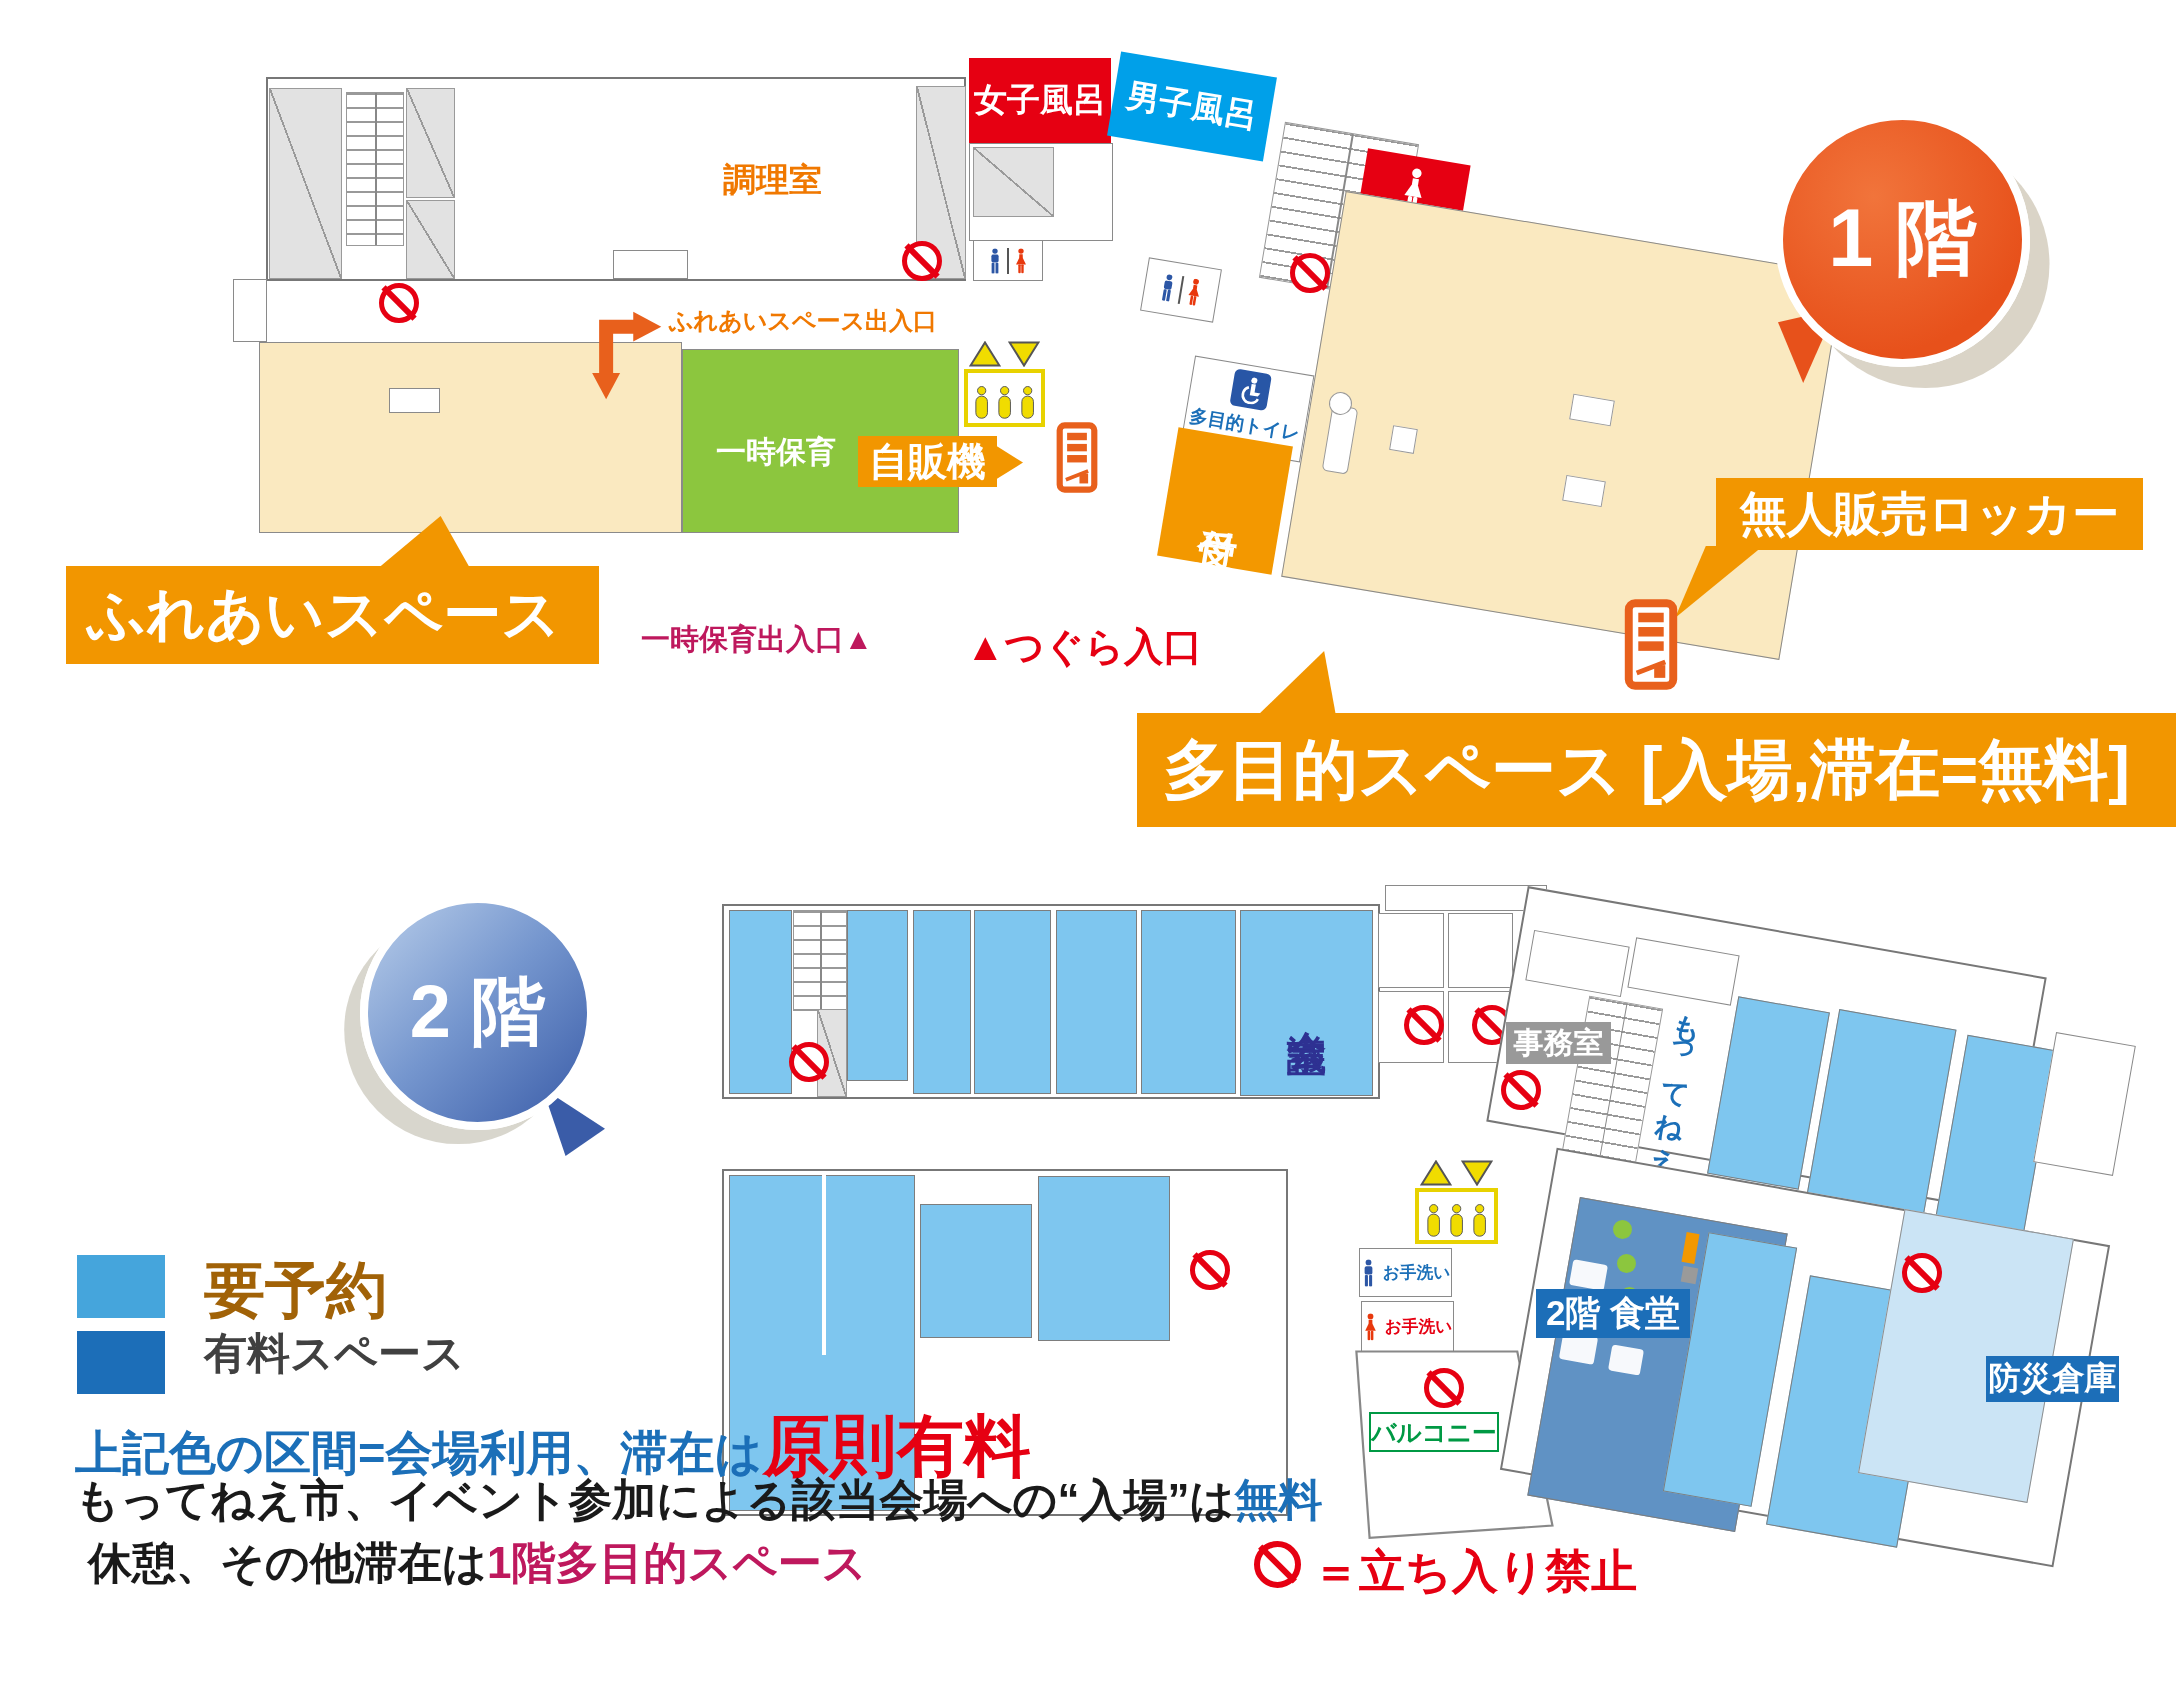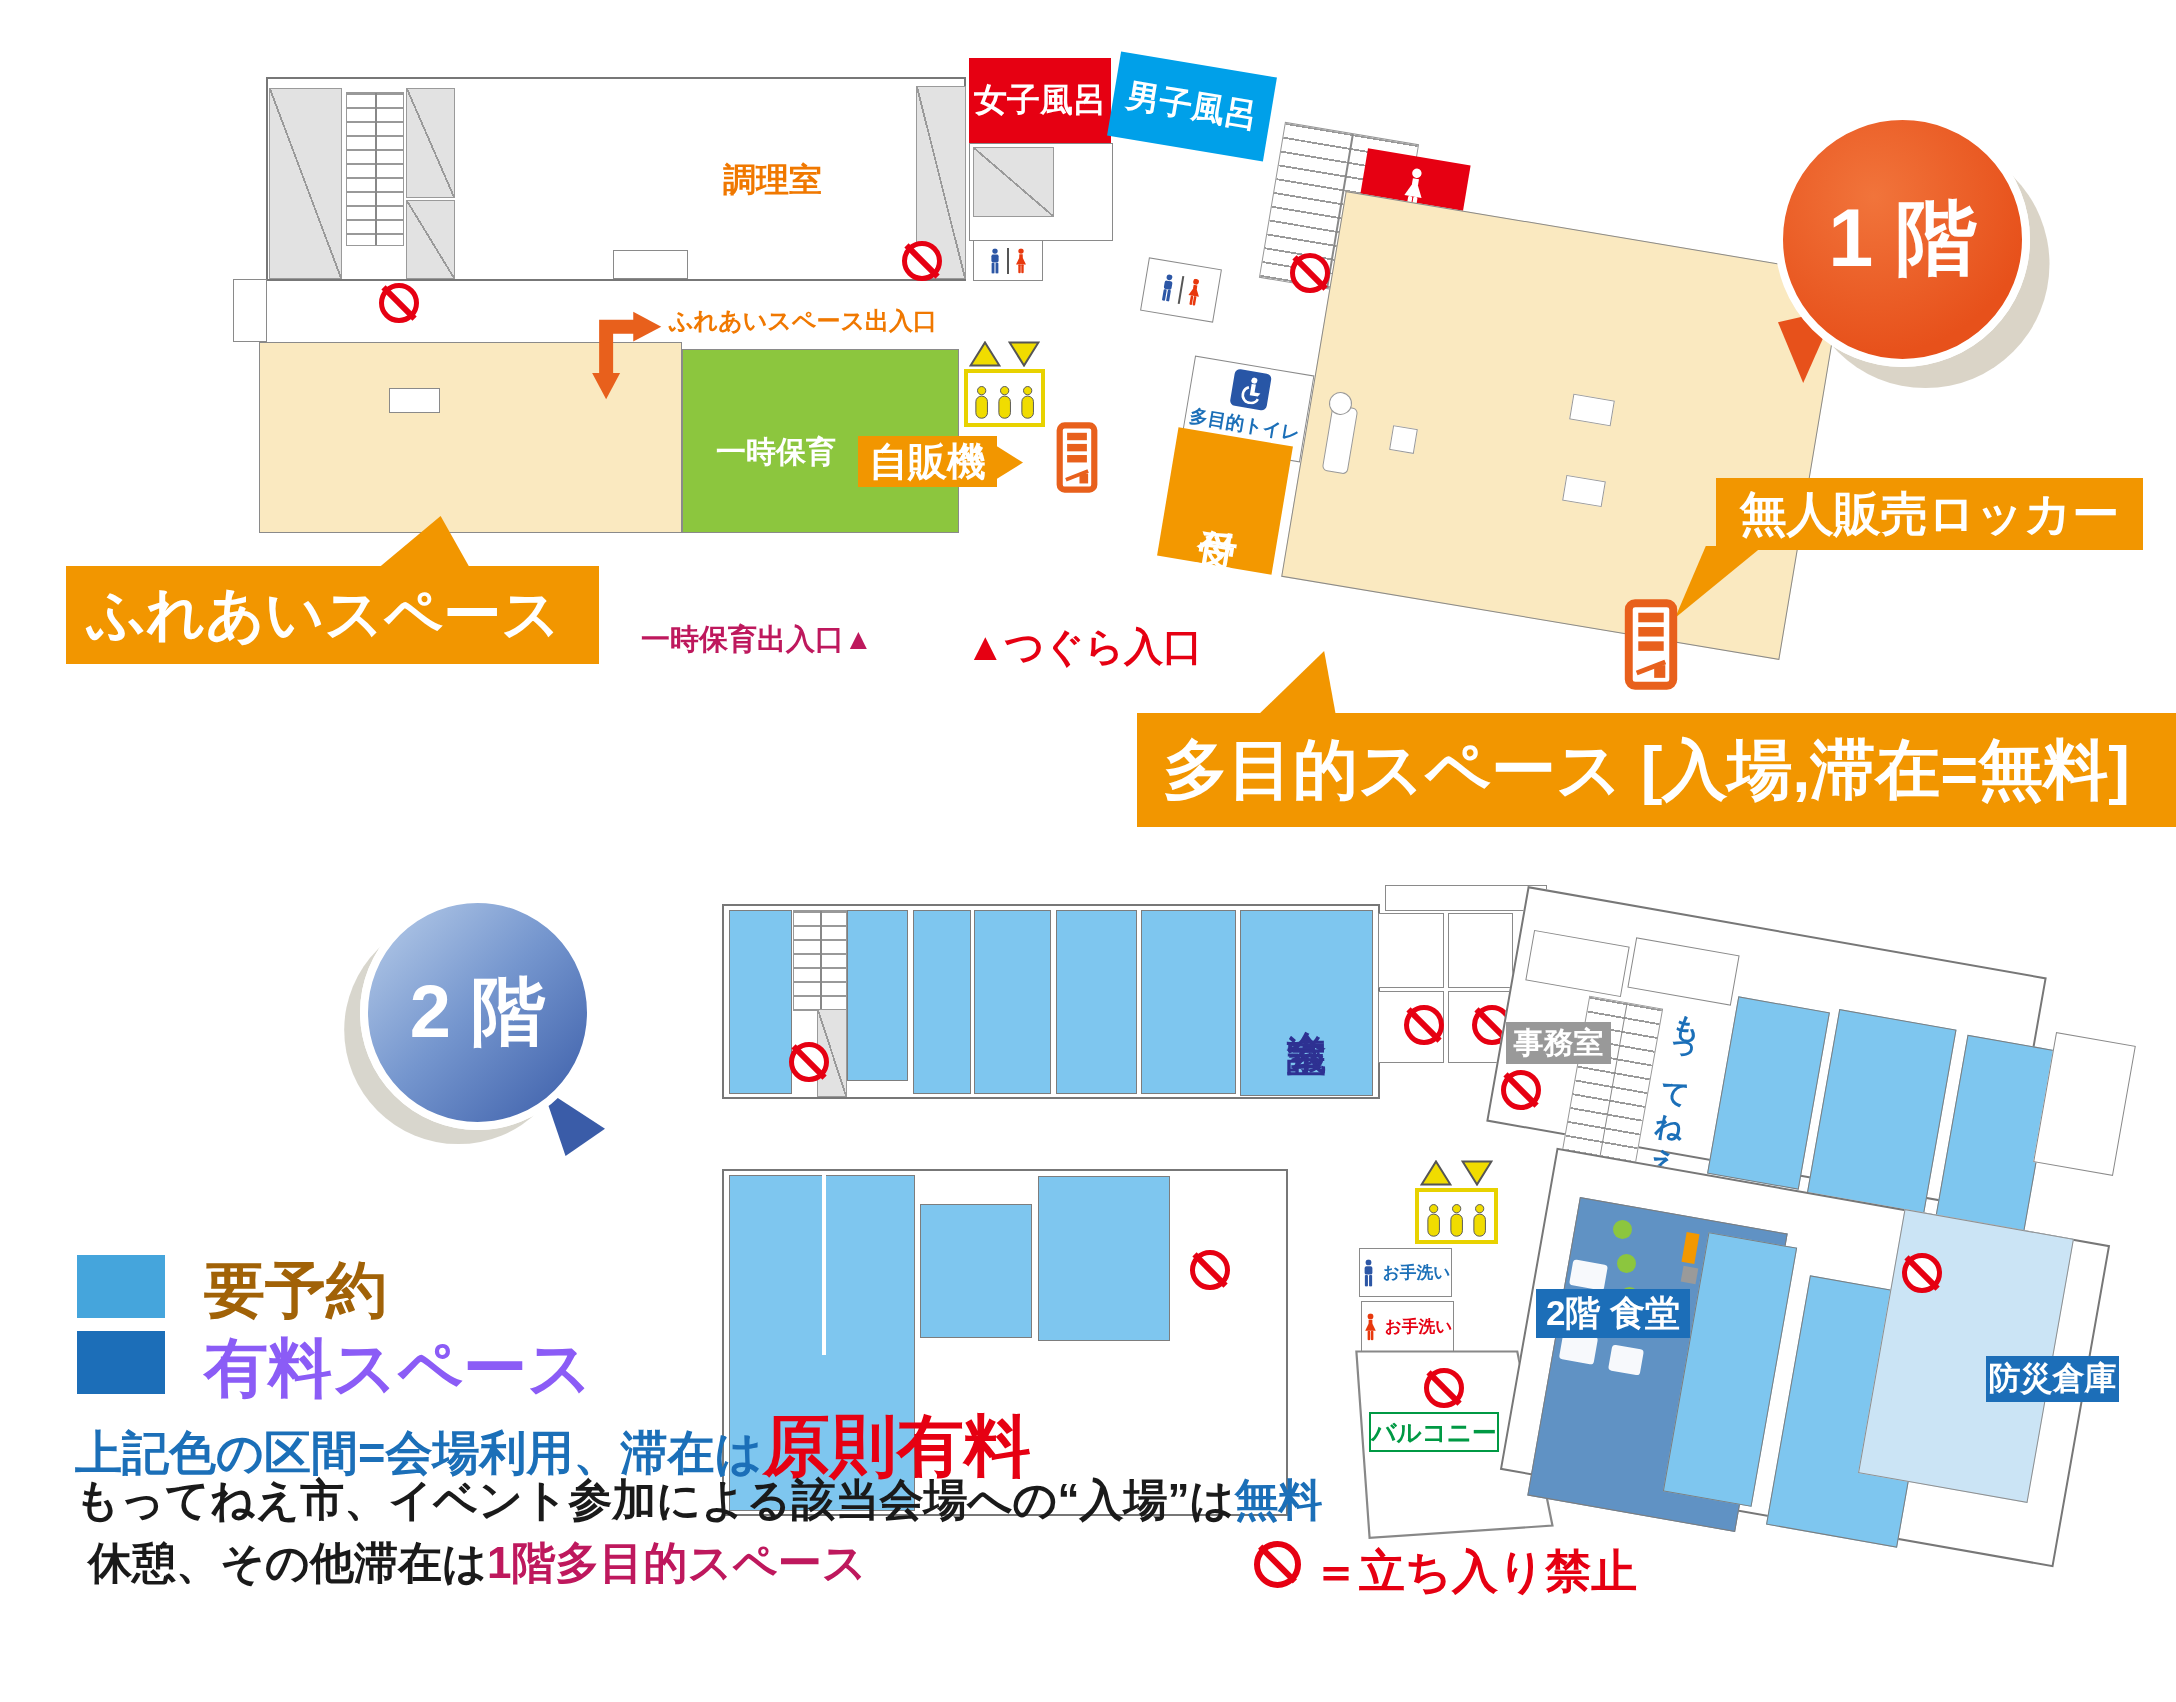--- a/index.html
+++ b/index.html
@@ -340,21 +340,21 @@
     <div class="ne" style="left:1902px;top:1253px"></div>
     <div class="abs center" style="left:1986px;top:1356px;width:133px;height:46px;background:#1C6EB8;color:#fff;font-size:32px">
         <span>防災倉庫</span>
       </div>
   </div>
 
   <div>
     <div class="abs" style="left:77px;top:1255px;width:88px;height:63px;background:#45A5DC"></div>
     <div class="lbl" style="left:204px;top:1250px;font-size:61px;color:#a16207">要予約</div>
     <div class="abs" style="left:77px;top:1331px;width:88px;height:63px;background:#1C6EB8"></div>
-    <div class="lbl" style="left:204px;top:1325px;font-size:64px;color:#8b5cf6">有料スペース</div>
+    <div class="lbl" style="left:204px;top:1325px;font-size:43px;color:#404040">有料スペース</div>
 
     <div class="abs" style="left:75px;top:1401px;display:flex;align-items:baseline;white-space:nowrap">
       <span class="lbl" style="position:static;font-size:47px;color:#1B6FB8">上記色の区間=会場利用、滞在は</span>
         <span class="lbl" style="position:static;font-size:67px;color:#E60012">原則有料</span>
     </div>
     <div class="abs" style="left:75px;top:1471px;display:flex;align-items:baseline;white-space:nowrap">
       <span class="lbl" style="position:static;font-size:44px;color:#1a1a1a">もってねえ市、イベント参加による該当会場への“入場”は</span>
         <span class="lbl" style="position:static;font-size:44px;color:#1B6FB8">無料</span>
     </div>
     <div class="abs" style="left:88px;top:1534px;display:flex;align-items:baseline;white-space:nowrap">

